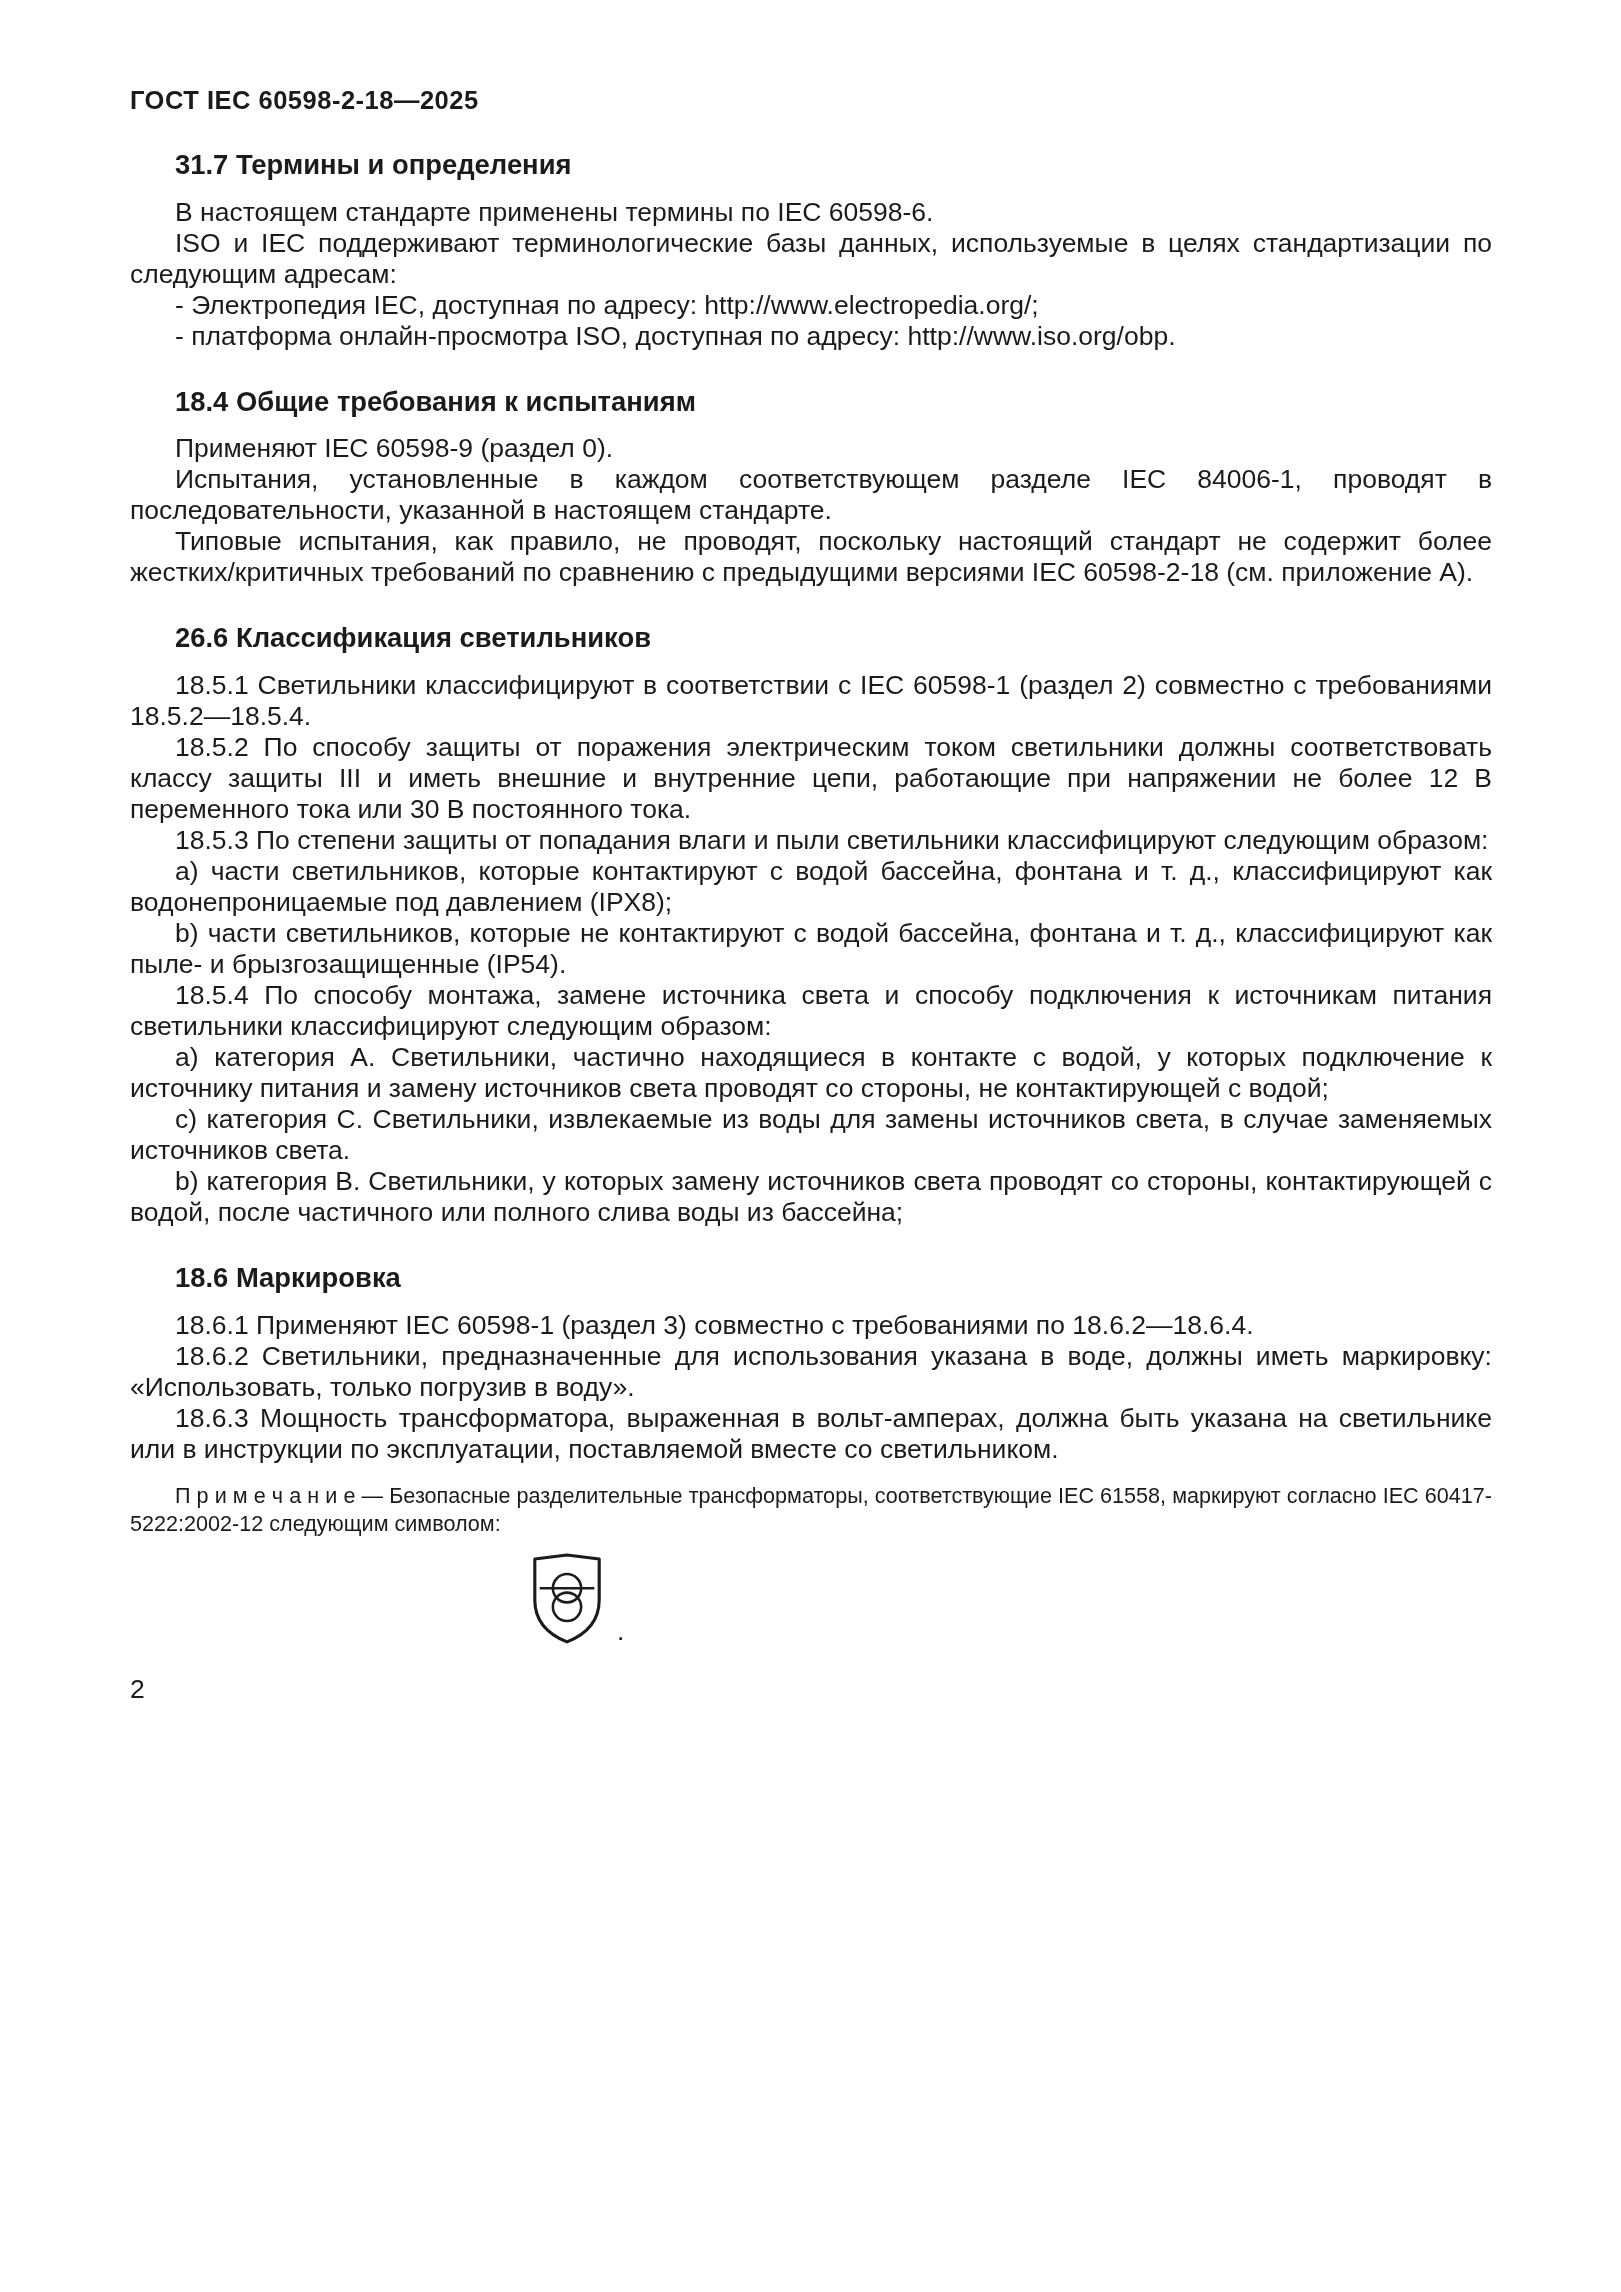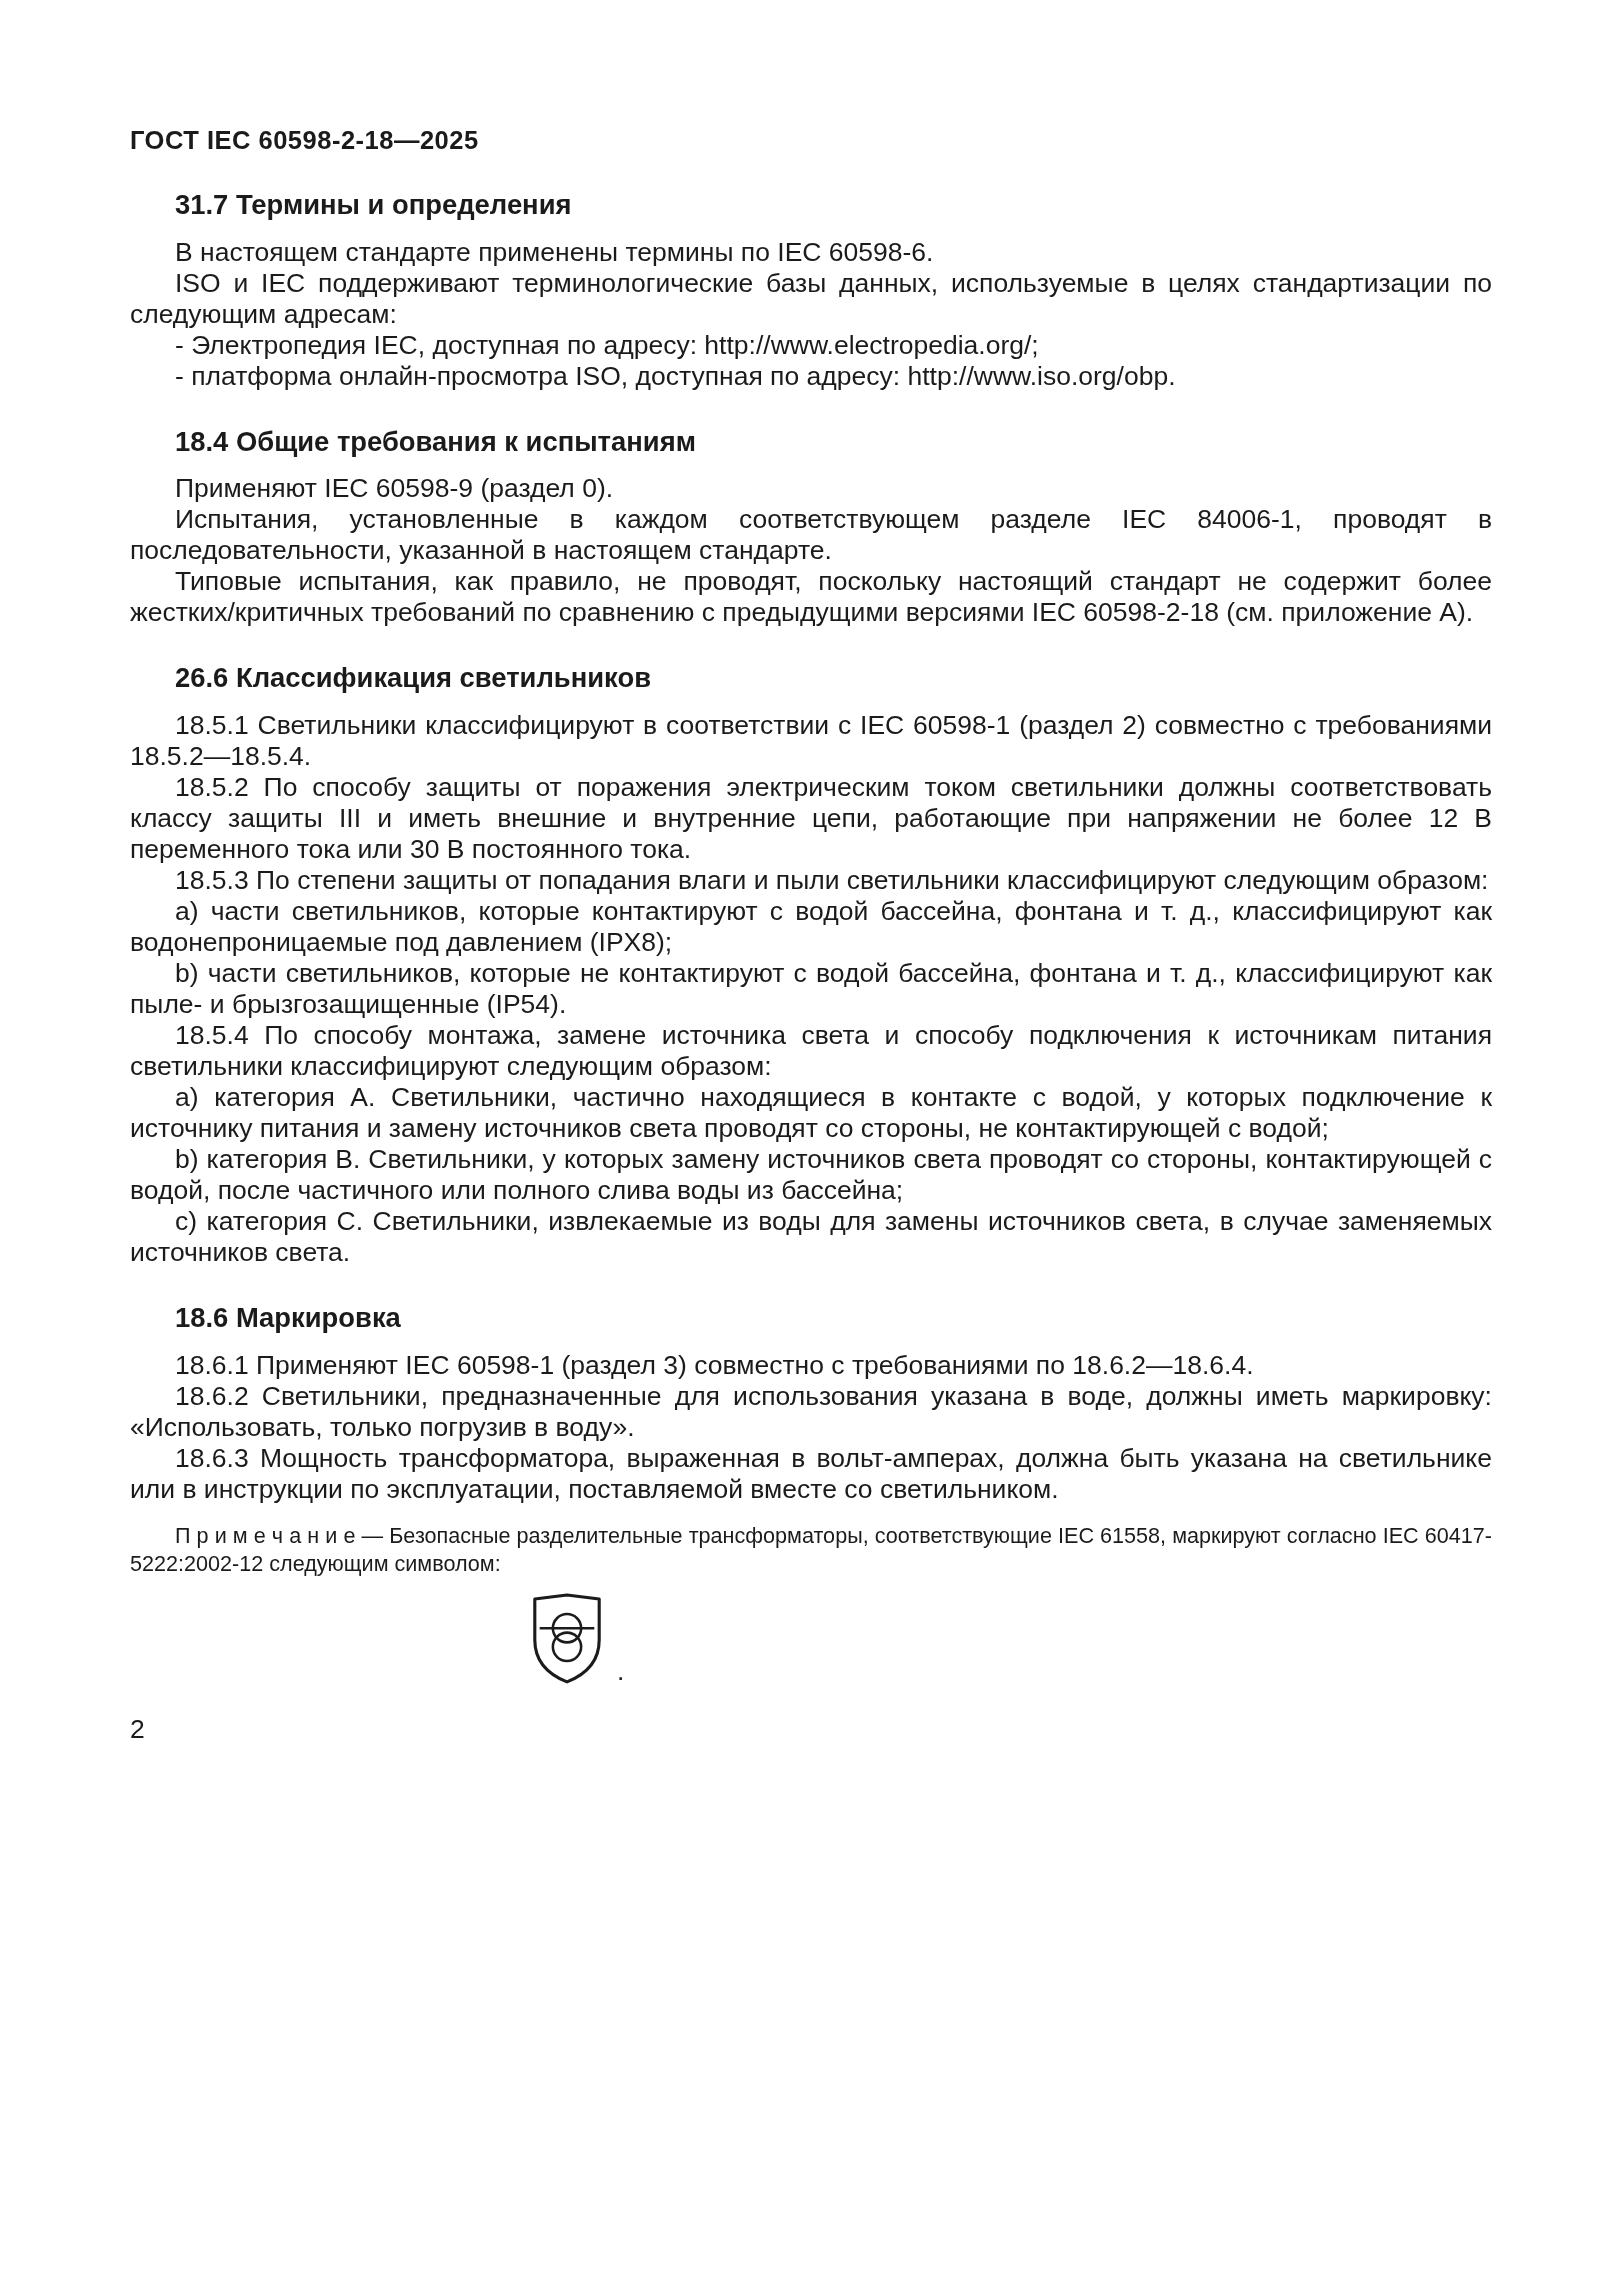--- a/index.html
+++ b/index.html
@@ -20,21 +20,20 @@
   .content {
     position: absolute;
     left: 130px;
     top: 86px;
     width: 1362px;
   }
   .doc-header {
     font-size: 25.5px;
     font-weight: bold;
     letter-spacing: 0.5px;
-    margin-top: 40px;
   }
   h2.section-heading {
     font-size: 27.4px;
     font-weight: bold;
     margin: 33px 0 15.7px 45px;
     line-height: 33px;
   }
   p.para {
     font-size: 26.5px;
     line-height: 31px;
@@ -96,22 +95,22 @@
 
     <section>
       <h2 class="section-heading">26.6 Классификация светильников</h2>
       <p class="para">18.5.1 Светильники классифицируют в соответствии с IEC 60598-1 (раздел 2) совместно с требованиями 18.5.2—18.5.4.</p>
       <p class="para">18.5.2 По способу защиты от поражения электрическим током светильники должны соответствовать классу защиты III и иметь внешние и внутренние цепи, работающие при напряжении не более 12 В переменного тока или 30 В постоянного тока.</p>
       <p class="para">18.5.3 По степени защиты от попадания влаги и пыли светильники классифицируют следующим образом:</p>
       <p class="para">a) части светильников, которые контактируют с водой бассейна, фонтана и т. д., классифицируют как водонепроницаемые под давлением (IPX8);</p>
       <p class="para">b) части светильников, которые не контактируют с водой бассейна, фонтана и т. д., классифицируют как пыле- и брызгозащищенные (IP54).</p>
       <p class="para">18.5.4 По способу монтажа, замене источника света и способу подключения к источникам питания светильники классифицируют следующим образом:</p>
       <p class="para">a) категория А. Светильники, частично находящиеся в контакте с водой, у которых подключение к источнику питания и замену источников света проводят со стороны, не контактирующей с водой;</p>
+      <p class="para">c) категория С. Светильники, извлекаемые из воды для замены источников света, в случае заменяемых источников света.</p>
       <p class="para">b) категория В. Светильники, у которых замену источников света проводят со стороны, контактирующей с водой, после частичного или полного слива воды из бассейна;</p>
-      <p class="para">c) категория С. Светильники, извлекаемые из воды для замены источников света, в случае заменяемых источников света.</p>
     </section>
 
     <section>
       <h2 class="section-heading">18.6 Маркировка</h2>
       <p class="para">18.6.1 Применяют IEC 60598-1 (раздел 3) совместно с требованиями по 18.6.2—18.6.4.</p>
       <p class="para">18.6.2 Светильники, предназначенные для использования указана в воде, должны иметь маркировку: «Использовать, только погрузив в воду».</p>
       <p class="para">18.6.3 Мощность трансформатора, выраженная в вольт-амперах, должна быть указана на светильнике или в инструкции по эксплуатации, поставляемой вместе со светильником.</p>
     </section>
 
     <p class="note">П р и м е ч а н и е — Безопасные разделительные трансформаторы, соответствующие IEC 61558, маркируют согласно IEC 60417-5222:2002-12 следующим символом:</p>

